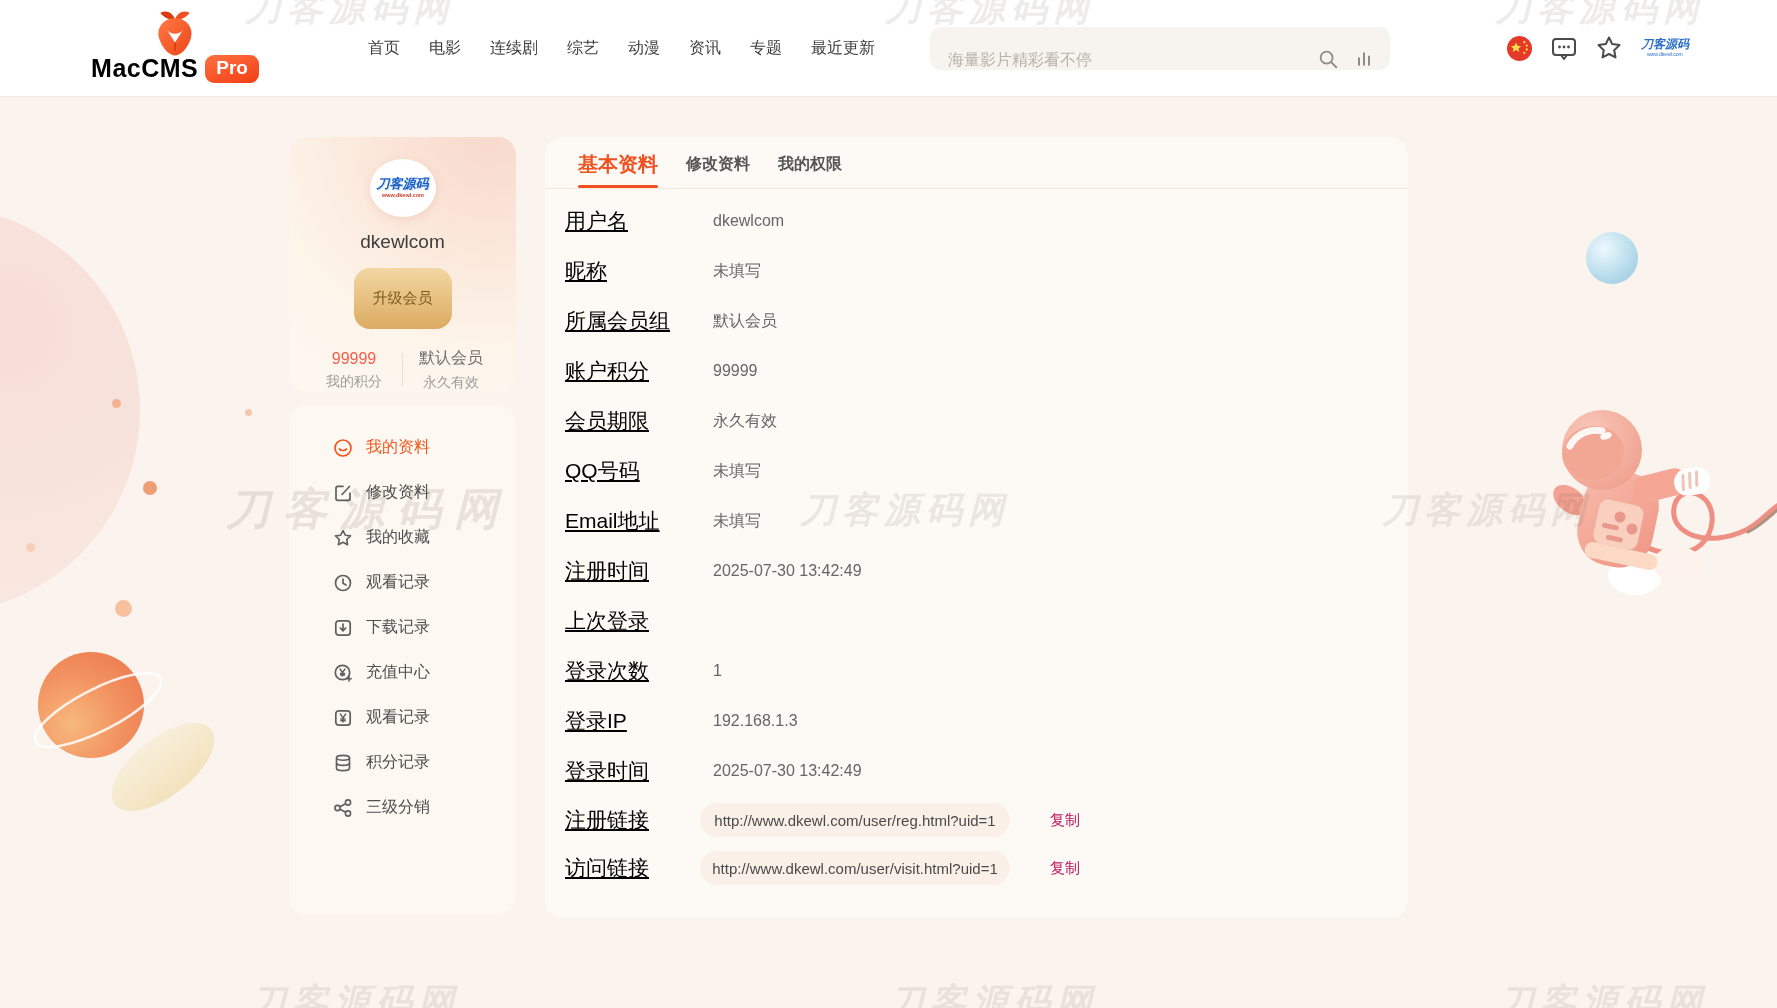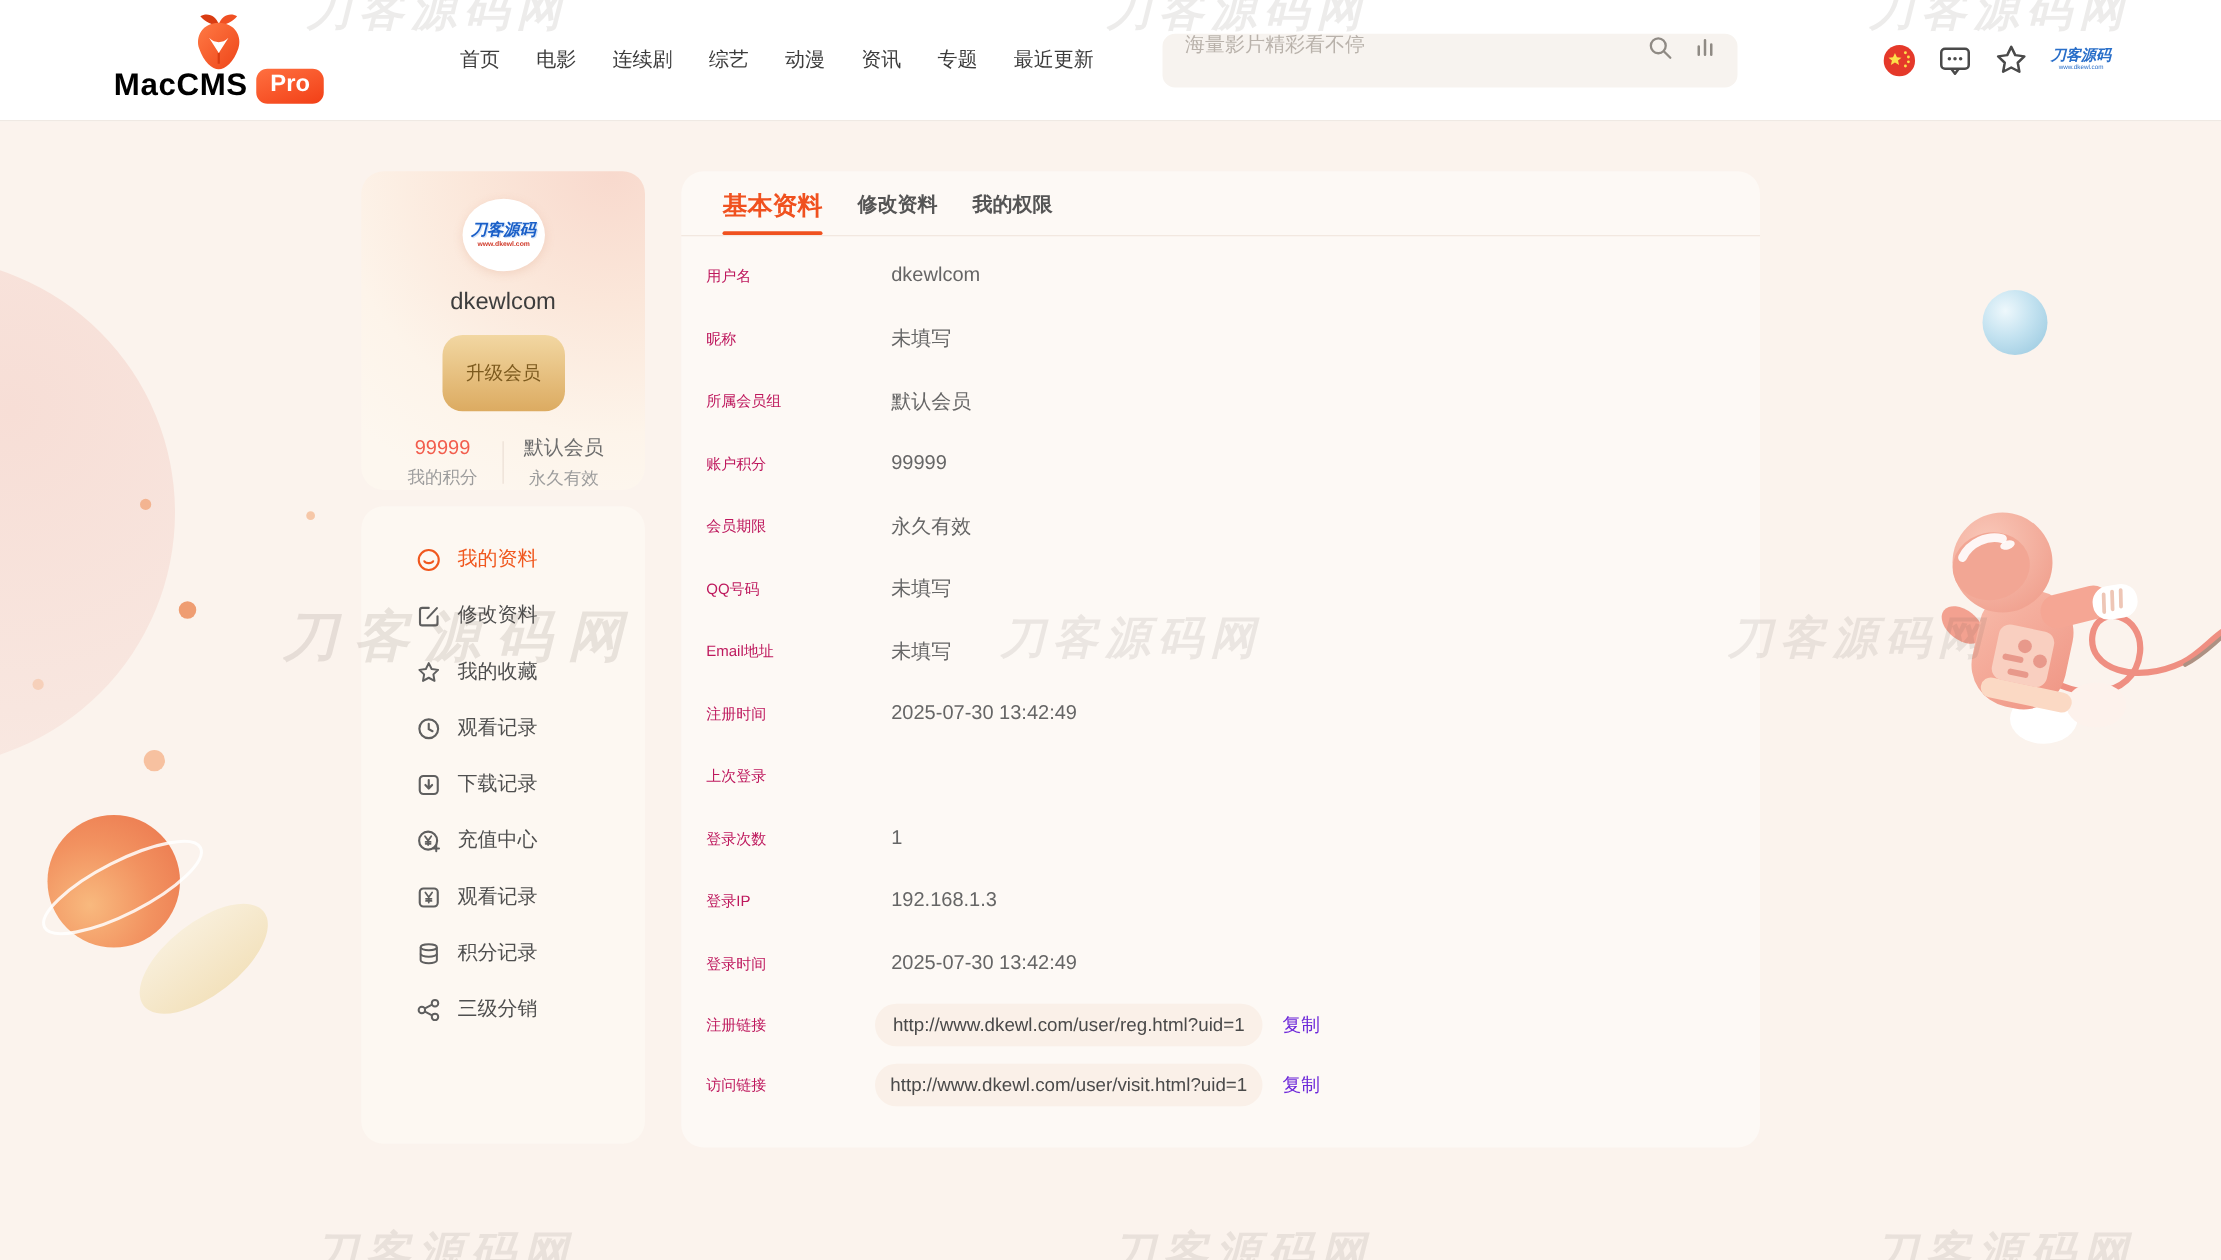--- a/index.html
+++ b/index.html
@@ -32,21 +32,21 @@
   .header{position:absolute;left:0;top:0;width:1777px;height:97px;background:#fff;
     border-bottom:1px solid #efe9e3;z-index:5;}
   .logo{position:absolute;left:100px;top:6px;width:150px;display:flex;flex-direction:column;align-items:center;}
   .logo-row{display:flex;align-items:center;gap:7px;margin-top:-4px;}
   .logo-name{font-size:25px;font-weight:bold;color:#000000;letter-spacing:.5px;}
   .logo-badge{background:linear-gradient(160deg,#ff7040,#f23f16);color:#fff;font-size:19px;font-weight:bold;
     padding:2px 11px 4px;border-radius:9px;}
   .nav{position:absolute;left:368px;top:0;height:96px;display:flex;align-items:center;gap:29px;}
   .nav a{font-size:16px;color:#3c3c3c;text-decoration:none;white-space:nowrap;}
   .search{position:absolute;left:930px;top:27px;width:460px;height:43px;border-radius:10px;
-    background:#f7f3ef;display:flex;align-items:flex-start;padding:0 16px;}
+    background:#f7f3ef;display:flex;align-items:flex-end;padding:0 16px;}
   .search input{flex:1;border:none;outline:none;background:transparent;font-size:16px;color:#555;}
   .search input::placeholder{color:#b9b2ab;}
   .search-icons{display:flex;align-items:center;gap:15px;}
   .top-icons{position:absolute;left:1506px;top:0;height:96px;display:flex;align-items:center;gap:17px;}
   .mini-logo{display:flex;flex-direction:column;align-items:center;line-height:1;cursor:pointer;}
   .mini-logo .l1{font-size:12px;font-weight:bold;font-style:italic;color:#2a6fc9;letter-spacing:0;}
   .mini-logo .l2{font-size:7px;color:#2a6fc9;transform:scale(.72);margin-top:1px;}
 
   
   .profile-card{position:absolute;left:289px;top:137px;width:227px;height:255px;border-radius:18px;z-index:2;
@@ -77,26 +77,26 @@
 
   
   .main-card{position:absolute;left:545px;top:137px;width:863px;height:781px;border-radius:18px;
     background:#fdf9f5;z-index:2;}
   .tabs{display:flex;align-items:flex-end;gap:28px;padding:20px 33px 0;border-bottom:1px solid #f2e8e0;height:52px;}
   .tab{font-size:16px;color:#555;padding-bottom:13px;cursor:pointer;position:relative;font-weight:bold;}
   .tab.active{font-size:20px;color:#f0511f;padding-bottom:10px;}
   .tab.active::after{content:"";position:absolute;left:0;right:0;bottom:0;height:3px;border-radius:2px;background:#f0511f;}
   .rows{padding:7px 0 0 20px;}
   .row{height:50px;display:flex;align-items:center;}
-  .row-label{width:148px;flex:0 0 148px;font-size:12px;color:#be185d;}
+  .row-label{width:148px;flex:0 0 148px;font-size:21px;color:#000000;text-decoration:underline;}
   .row-value{font-size:16px;color:#666;}
   .link-row{height:48px;}
   .link-pill{width:310px;height:34px;border:none;outline:none;border-radius:17px;background:#faf0e8;
     font-size:15px;color:#4a4a4a;text-align:center;margin-left:-13px;}
-  .copy-link{font-size:15px;color:#6d28d9;margin-left:16px;cursor:pointer;text-decoration:none;}
+  .copy-link{font-size:15px;color:#be185d;margin-left:40px;cursor:pointer;text-decoration:none;}
 </style>
 </head>
 <body>
 
 <div class="stage">
 
   <div class="deco big-circle"></div>
   <div class="deco dot dot1"></div>
   <div class="deco dot dot2"></div>
   <div class="deco dot dot3"></div>

